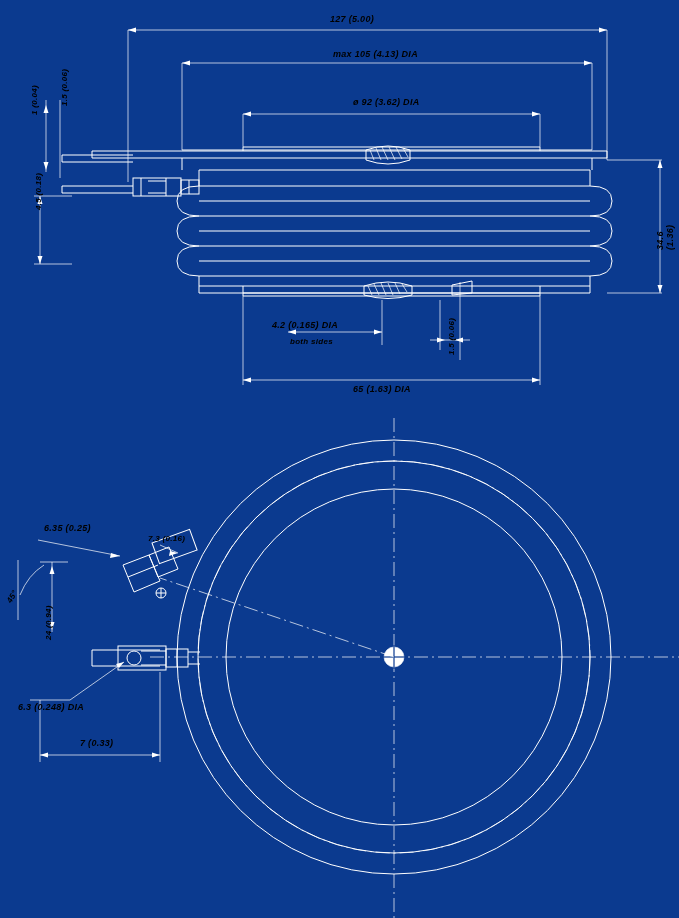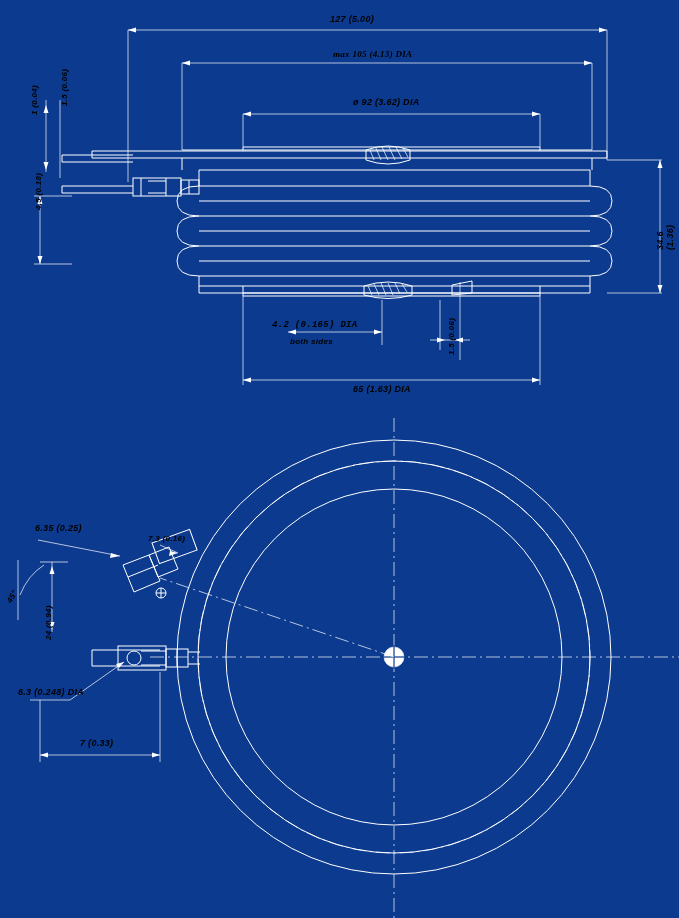--- a/index.html
+++ b/index.html
@@ -297,46 +297,46 @@
         <line class="thin" x1="40" y1="700" x2="40" y2="762"></line>
         <line class="thin" x1="160" y1="672" x2="160" y2="762"></line>
       </g>
     </g>
   </svg>
 
   <div>
 
     <div style="position:absolute;left:330px;top:14px;" class="dimtxt">127 (5.00)</div>
 
-    <div style="position:absolute;left:333px;top:49px;font-family:Liberation Serif, serif;" class="dimtxt">max 105 (4.13) DIA</div>
+    <div style="position:absolute;left:333px;top:49px;" class="dimtxt">max 105 (4.13) DIA</div>
 
     <div style="position:absolute;left:353px;top:97px;" class="dimtxt">ø 92 (3.62) DIA</div>
 
     <div style="position:absolute;left:30px;top:115px;transform:rotate(-90deg);transform-origin:left top;" class="dimtxt sm">1 (0.04)</div>
 
     <div style="position:absolute;left:60px;top:106px;transform:rotate(-90deg);transform-origin:left top;" class="dimtxt sm">1.5 (0.06)</div>
 
     <div style="position:absolute;left:34px;top:210px;transform:rotate(-90deg);transform-origin:left top;" class="dimtxt sm">4.5 (0.18)</div>
 
     <div style="position:absolute;left:655px;top:250px;transform:rotate(-90deg);transform-origin:left top;" class="dimtxt">34.6 (1.36)</div>
 
-    <div style="position:absolute;left:272px;top:320px;font-family:Liberation Mono, monospace;" class="dimtxt">4.2 (0.165) DIA</div>
+    <div style="position:absolute;left:272px;top:320px;" class="dimtxt">4.2 (0.165) DIA</div>
 
     <div style="position:absolute;left:290px;top:337px;" class="dimtxt sm">both sides</div>
 
     <div style="position:absolute;left:447px;top:355px;transform:rotate(-90deg);transform-origin:left top;" class="dimtxt sm">1.5 (0.06)</div>
 
     <div style="position:absolute;left:353px;top:384px;" class="dimtxt">65 (1.63) DIA</div>
 
-    <div style="position:absolute;left:35px;top:523px;" class="dimtxt">6.35 (0.25)</div>
+    <div style="position:absolute;left:44px;top:523px;" class="dimtxt">6.35 (0.25)</div>
 
     <div style="position:absolute;left:148px;top:534px;" class="dimtxt sm">7.3 (0.16)</div>
 
     <div style="position:absolute;left:5px;top:600px;transform:rotate(-60deg);transform-origin:left top;" class="dimtxt sm">45°</div>
 
     <div style="position:absolute;left:44px;top:640px;transform:rotate(-90deg);transform-origin:left top;" class="dimtxt sm">24 (0.94)</div>
 
-    <div style="position:absolute;left:18px;top:687px;" class="dimtxt">6.3 (0.248) DIA</div>
+    <div style="position:absolute;left:18px;top:702px;" class="dimtxt">6.3 (0.248) DIA</div>
 
     <div style="position:absolute;left:80px;top:738px;" class="dimtxt">7 (0.33)</div>
   </div>
 
 </div>
 
 </body></html>

